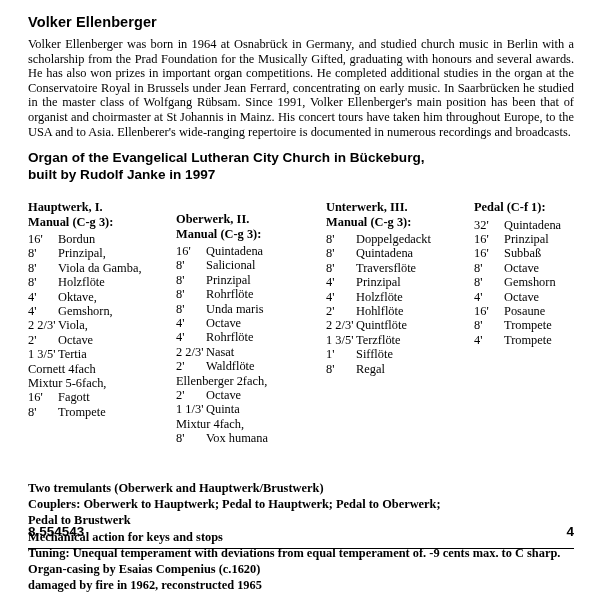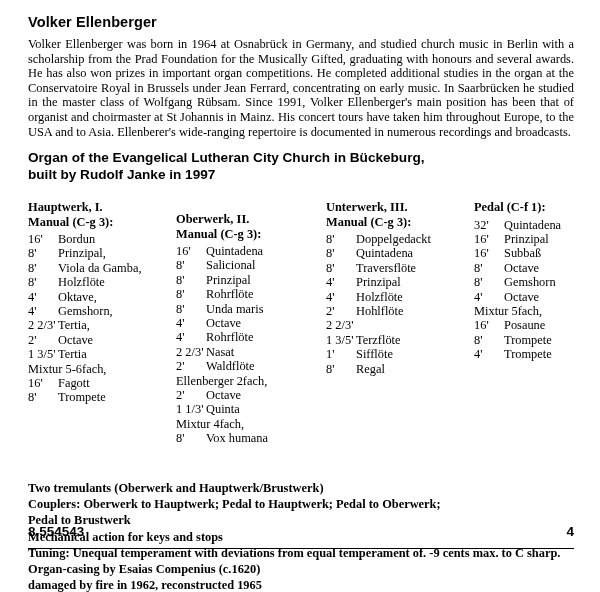--- a/index.html
+++ b/index.html
@@ -167,29 +167,33 @@
         <div class="stop-row">
             <span class="stop-pitch">4'</span>
             <span class="stop-name">Oktave,</span>
           </div>
         <div class="stop-row">
             <span class="stop-pitch">4'</span>
             <span class="stop-name">Gemshorn,</span>
           </div>
         <div class="stop-row">
             <span class="stop-pitch">2 2/3'</span>
-            <span class="stop-name">Tertia,</span>
+            <span class="stop-name">Viola,</span>
           </div>
         <div class="stop-row">
             <span class="stop-pitch">2'</span>
             <span class="stop-name">Octave</span>
           </div>
         <div class="stop-row">
             <span class="stop-pitch">1 3/5'</span>
             <span class="stop-name">Tertia</span>
+          </div>
+        <div class="stop-row wide">
+            <span class="stop-pitch">Cornett 4fach</span>
+            <span class="stop-name"></span>
           </div>
         <div class="stop-row wide">
             <span class="stop-pitch">Mixtur 5-6fach,</span>
             <span class="stop-name"></span>
           </div>
         <div class="stop-row">
             <span class="stop-pitch">16'</span>
             <span class="stop-name">Fagott</span>
           </div>
         <div class="stop-row">
@@ -281,20 +285,21 @@
         <div class="stop-row">
             <span class="stop-pitch">4'</span>
             <span class="stop-name">Holzflöte</span>
           </div>
         <div class="stop-row">
             <span class="stop-pitch">2'</span>
             <span class="stop-name">Hohlflöte</span>
           </div>
         <div class="stop-row">
             <span class="stop-pitch">2 2/3'</span>
+            <span class="stop-name">Quintflöte</span>
           </div>
         <div class="stop-row">
             <span class="stop-pitch">1 3/5'</span>
             <span class="stop-name">Terzflöte</span>
           </div>
         <div class="stop-row">
             <span class="stop-pitch">1'</span>
             <span class="stop-name">Sifflöte</span>
           </div>
         <div class="stop-row">
@@ -321,24 +326,20 @@
             <span class="stop-pitch">8'</span>
             <span class="stop-name">Octave</span>
           </div>
         <div class="stop-row">
             <span class="stop-pitch">8'</span>
             <span class="stop-name">Gemshorn</span>
           </div>
         <div class="stop-row">
             <span class="stop-pitch">4'</span>
             <span class="stop-name">Octave</span>
-          </div>
-        <div class="stop-row wide">
-            <span class="stop-pitch">Mixtur 5fach,</span>
-            <span class="stop-name"></span>
           </div>
         <div class="stop-row">
             <span class="stop-pitch">16'</span>
             <span class="stop-name">Posaune</span>
           </div>
         <div class="stop-row">
             <span class="stop-pitch">8'</span>
             <span class="stop-name">Trompete</span>
           </div>
         <div class="stop-row">

